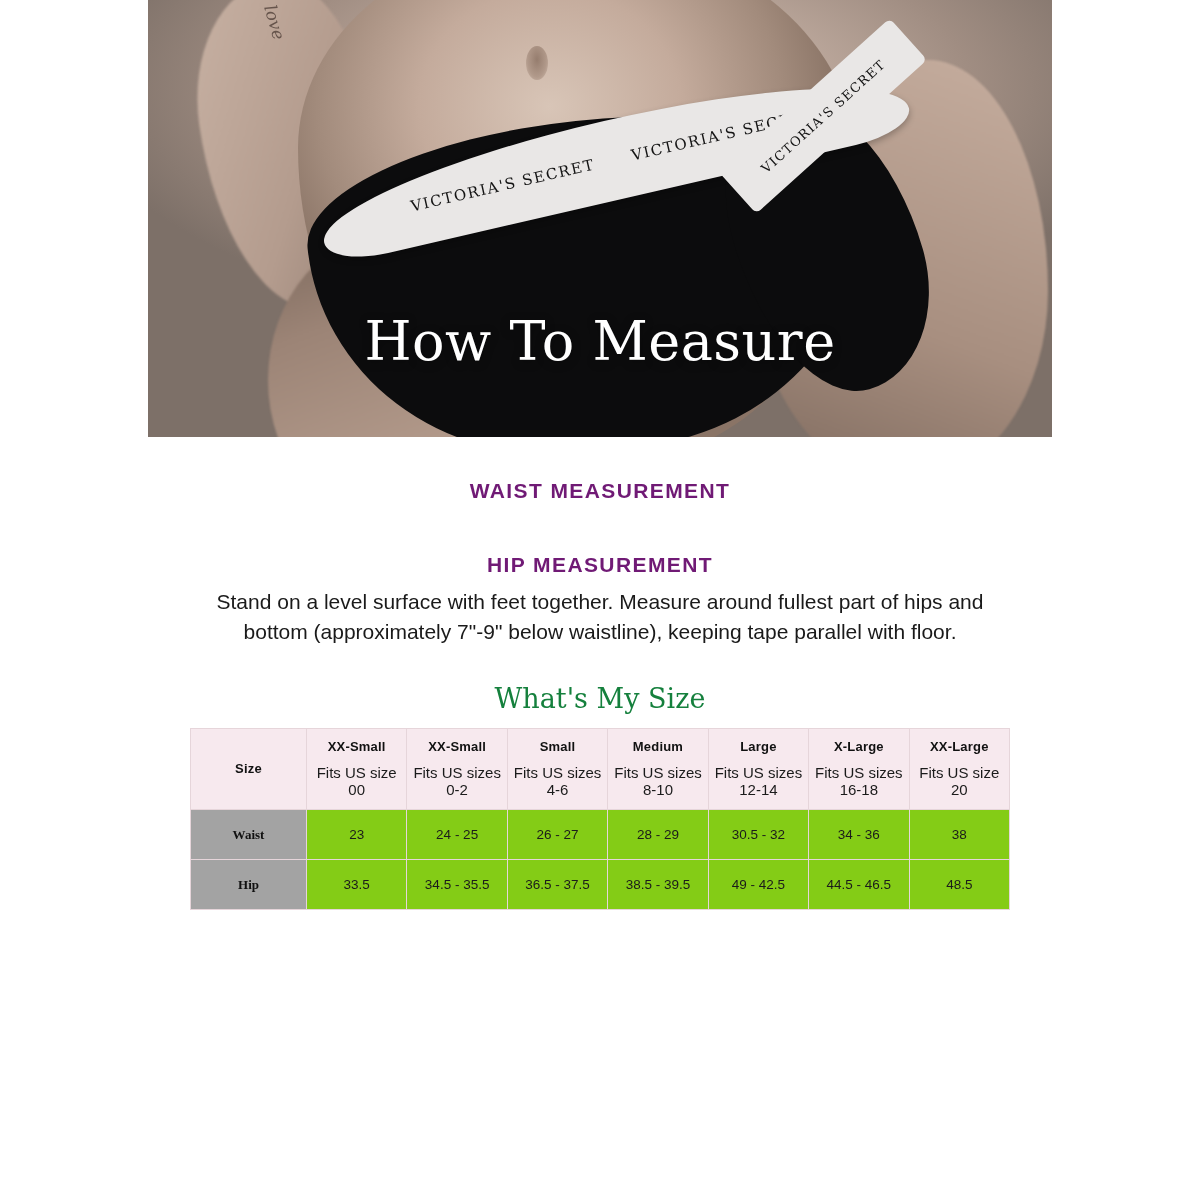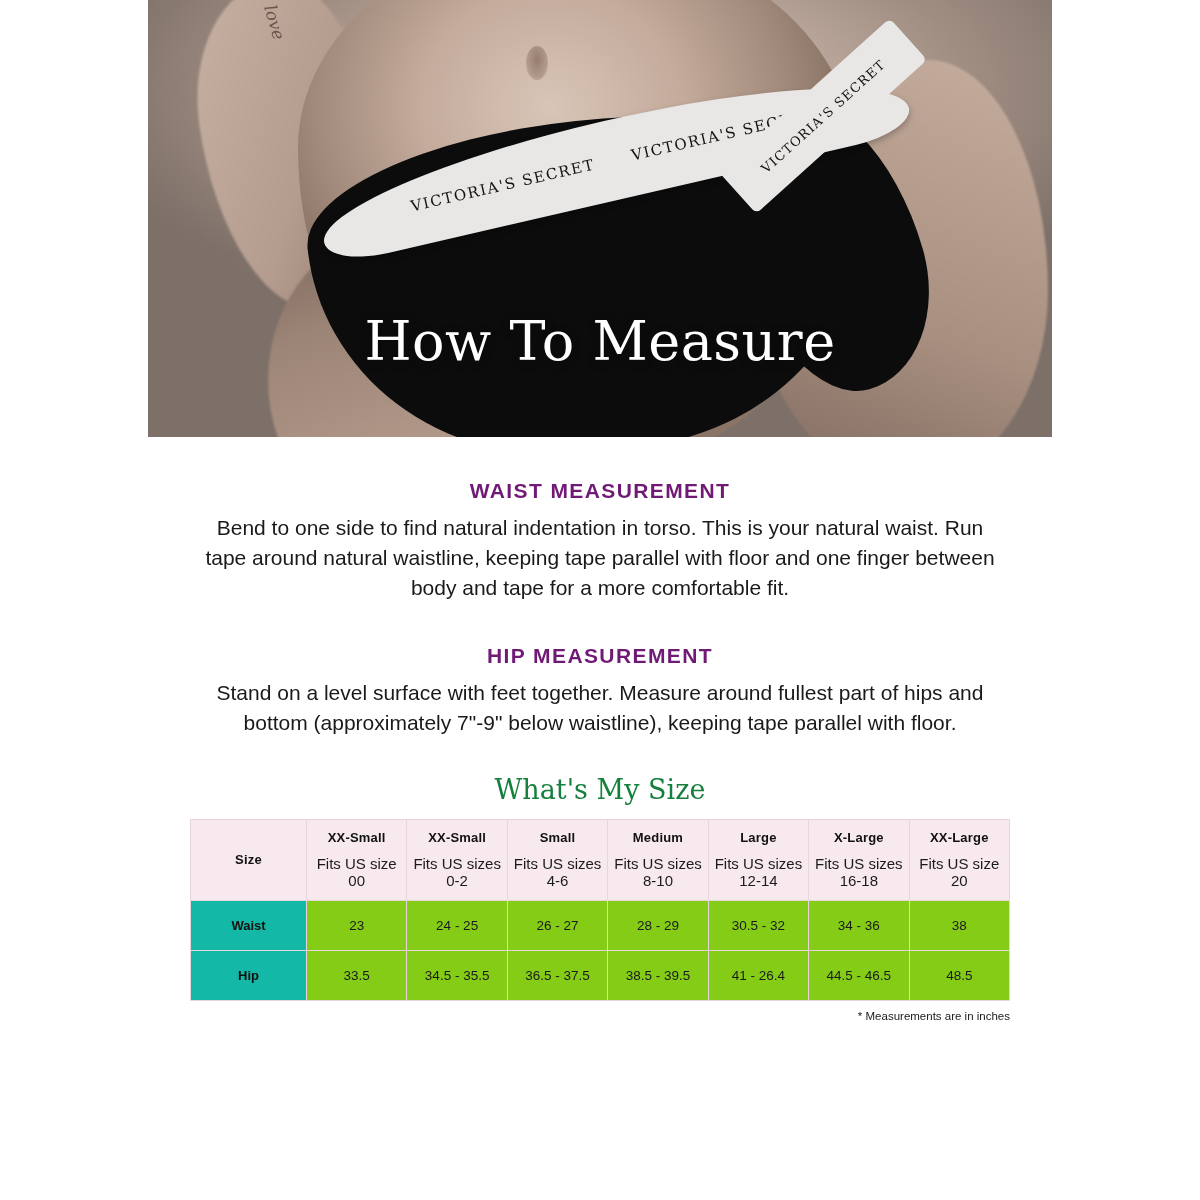--- a/index.html
+++ b/index.html
@@ -242,25 +242,26 @@
     letter-spacing: .2px;
   }
   .col-sub {
     display: block;
     font-size: 15px;
     font-weight: normal;
     color: #1b1b1b;
     margin-top: 10px;
   }
   tbody th {
-    background: #14b8a6;
+    background: #a3a3a3;
     font-size: 13px;
     font-weight: bold;
     color: #111;
     height: 50px;
+    font-family: Liberation Serif, serif;
   }
   tbody td {
     background: #84cc16;
     font-size: 13.5px;
     color: #1b1b1b;
     height: 50px;
   }
   .footnote {
     width: 820px;
     margin: 9px auto 0 auto;
@@ -290,21 +291,20 @@
         <span>VICTORIA'S SECRET</span>
       </div>
     </div>
     <div class="band2">VICTORIA'S SECRET</div>
     <div class="hero-title">How To Measure</div>
   </div>
 
   <div class="content">
 
     <div class="sect-head">WAIST MEASUREMENT</div>
-    <p class="sect-body">Bend to one side to find natural indentation in torso. This is your natural waist. Run tape around natural waistline, keeping tape parallel with floor and one finger between body and tape for a more comfortable fit.</p>
 
     <div class="gap"></div>
 
     <div class="sect-head">HIP MEASUREMENT</div>
     <p class="sect-body">Stand on a level surface with feet together. Measure around fullest part of hips and bottom (approximately 7"-9" below waistline), keeping tape parallel with floor.</p>
 
     <div class="size-title">What's My Size</div>
   </div>
 
   <div class="table-wrap">
@@ -354,23 +354,22 @@
           <td>30.5 - 32</td>
           <td>34 - 36</td>
           <td>38</td>
         </tr>
         <tr>
           <th>Hip</th>
           <td>33.5</td>
           <td>34.5 - 35.5</td>
           <td>36.5 - 37.5</td>
           <td>38.5 - 39.5</td>
-          <td>41 - 26.4</td>
+          <td>49 - 42.5</td>
           <td>44.5 - 46.5</td>
           <td>48.5</td>
         </tr>
       </tbody>
     </table>
   </div>
 
-  <div class="footnote">* Measurements are in inches</div>
 
 </div>
 
 </body></html>

